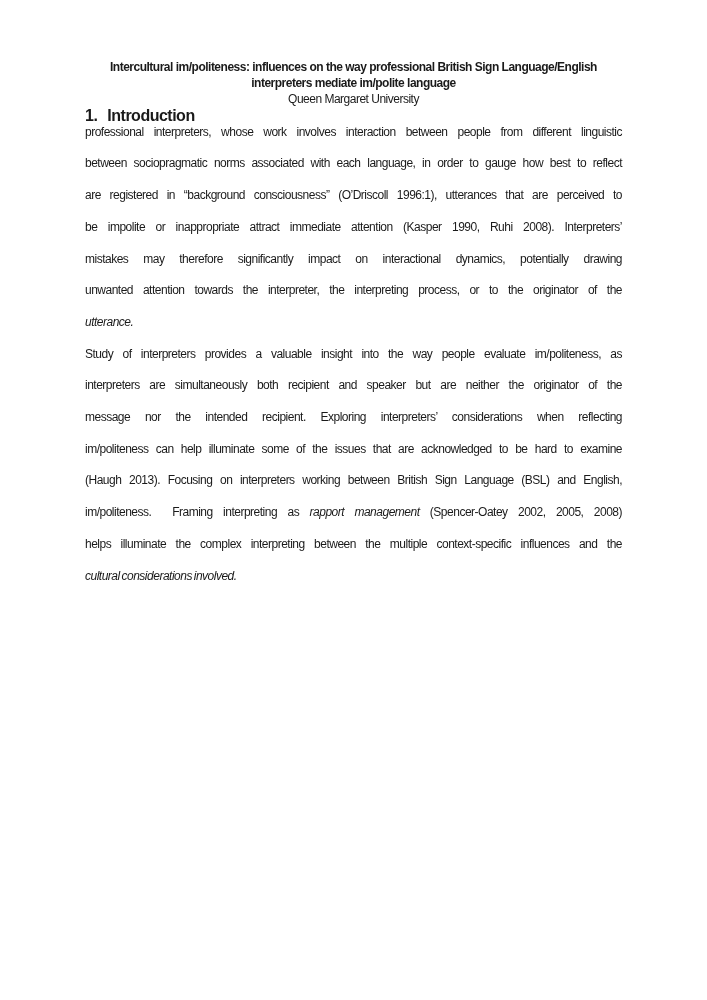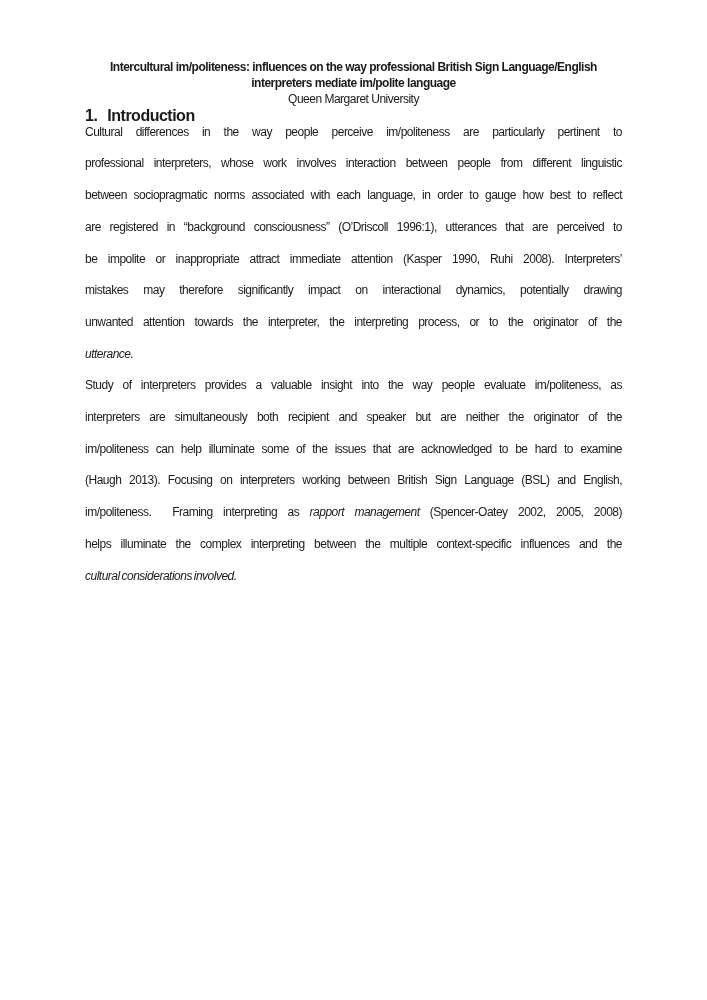--- a/index.html
+++ b/index.html
@@ -55,31 +55,31 @@
       <div class="t">Intercultural im/politeness: influences on the way professional British Sign Language/English</div>
       <div class="t">interpreters mediate im/polite language</div>
       <div>Queen Margaret University</div>
     </div>
 
     <div class="heading">
       <span class="num">1.</span><span>Introduction</span>
     </div>
 
     <div class="bodytext">
-      <div class="line">Cultural differences in the way people perceive im/politeness are particularly pertinent to</div>
       <div class="line">professional interpreters, whose work involves interaction between people from different linguistic</div>
       <div class="line">between sociopragmatic norms associated with each language, in order to gauge how best to reflect</div>
       <div class="line">are registered in “background consciousness” (O’Driscoll 1996:1), utterances that are perceived to</div>
       <div class="line">be impolite or inappropriate attract immediate attention (Kasper 1990, Ruhi 2008). Interpreters’</div>
       <div class="line">mistakes may therefore significantly impact on interactional dynamics, potentially drawing</div>
       <div class="line">unwanted attention towards the interpreter, the interpreting process, or to the originator of the</div>
       <div class="line last">utterance.</div>
 
       <div class="line">Study of interpreters provides a valuable insight into the way people evaluate im/politeness, as</div>
       <div class="line">interpreters are simultaneously both recipient and speaker but are neither the originator of the</div>
+      <div class="line">message nor the intended recipient. Exploring interpreters’ considerations when reflecting</div>
       <div class="line">im/politeness can help illuminate some of the issues that are acknowledged to be hard to examine</div>
       <div class="line">(Haugh 2013). Focusing on interpreters working between British Sign Language (BSL) and English,</div>
       <div class="line"><span>im/politeness.&nbsp; Framing interpreting as </span><span class="em">rapport management</span><span> (Spencer-Oatey 2002, 2005, 2008)</span></div>
       <div class="line">helps illuminate the complex interpreting between the multiple context-specific influences and the</div>
       <div class="line last">cultural considerations involved.</div>
     </div>
 
   </div>
 </div>
 

